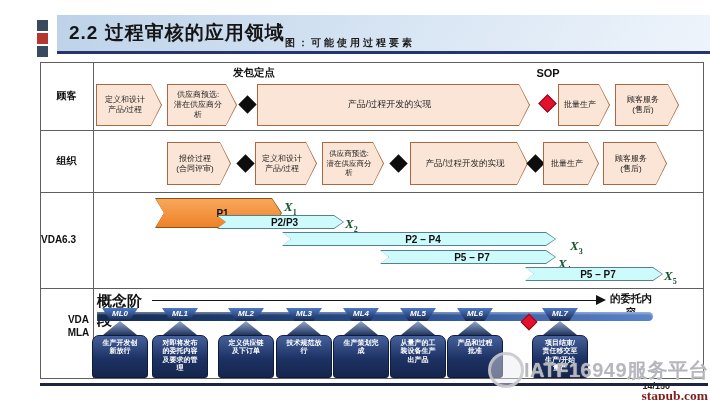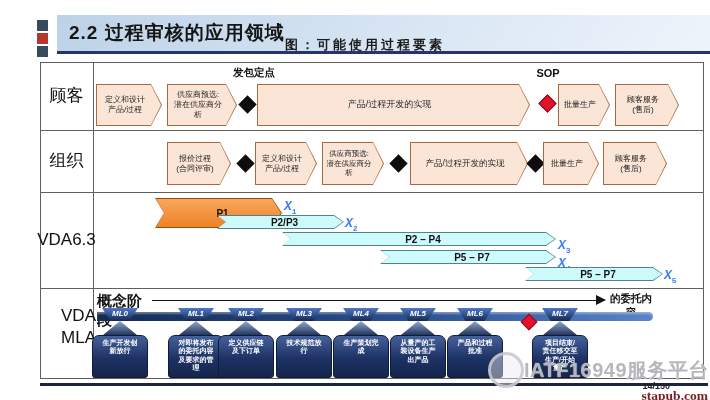--- a/index.html
+++ b/index.html
@@ -5,29 +5,29 @@
   html,body{margin:0;padding:0;background:#fff}
   *{box-sizing:border-box}
   #stage{position:relative;width:710px;height:400px;background:#fff;overflow:hidden;
          font-family:"Liberation Sans","DejaVu Sans",sans-serif;color:#111}
 
   
   .titlebar{position:absolute;left:57px;top:15px;width:653px;height:39px;
             background:linear-gradient(125deg,#bdd2e8 0%,#d9e6f4 55%,#eef4fb 100%);
             border-bottom:3px solid #26356d}
   .title{position:absolute;left:12px;top:5px;font-size:19px;font-weight:bold;letter-spacing:1px;color:#151515}
-  .subtitle{position:absolute;left:228px;top:21px;font-size:13px;font-weight:bold;letter-spacing:3px;color:#1b1b1b}
+  .subtitle{position:absolute;left:228px;top:21px;font-size:10px;font-weight:bold;letter-spacing:3px;color:#1b1b1b}
   .sq{position:absolute;width:11px;height:11px}
 
   
   .frame{position:absolute;border:1.5px solid #5f5f5f}
   .hline{position:absolute;border-top:1.5px solid #5f5f5f}
   .vline{position:absolute;border-left:1.5px solid #5f5f5f}
   .rlabel{position:absolute;display:flex;align-items:center;justify-content:center;
-          font-weight:normal;font-size:17px;white-space:pre-line;text-align:center;line-height:1.25}
+          font-weight:bold;font-size:10px;white-space:pre-line;text-align:center;line-height:1.25}
 
   
   .arr{position:absolute}
   .arr .shp{position:absolute;inset:0;background:#a9683f;
             clip-path:polygon(0 0,calc(100% - 11px) 0,100% 50%,calc(100% - 11px) 100%,0 100%)}
   .arr .fil{position:absolute;inset:1px;background:#fbe5d6;
             clip-path:polygon(0 0,calc(100% - 10px) 0,100% 50%,calc(100% - 10px) 100%,0 100%)}
   .arr .txt{position:absolute;inset:0;padding:2px 12px 2px 4px;display:flex;align-items:center;
             justify-content:center;text-align:center;font-size:8px;line-height:1.25;
             white-space:pre-line;color:#222}
@@ -43,22 +43,22 @@
   
   .rib{position:absolute}
   .rib .shp{position:absolute;inset:0;background:#56808f;
             clip-path:polygon(0 0,calc(100% - 10px) 0,100% 50%,calc(100% - 10px) 100%,0 100%,9px 50%)}
   .rib .fil{position:absolute;inset:1px;background:#cdfbfb;
             clip-path:polygon(0 0,calc(100% - 9px) 0,100% 50%,calc(100% - 9px) 100%,0 100%,8px 50%)}
   .rib.orange .shp{background:#8a5512}
   .rib.orange .fil{background:linear-gradient(180deg,#f9a75c,#ee8227)}
   .rib .txt{position:absolute;inset:0;display:flex;align-items:center;justify-content:center;
             padding-left:8px;font-size:10px;font-weight:bold;color:#101010}
-  .xmark{position:absolute;color:#3b82f6;font-weight:bold;font-style:italic;font-size:13px;
-         font-family:Liberation Mono, monospace;line-height:1}
+  .xmark{position:absolute;color:#14532d;font-weight:bold;font-style:italic;font-size:13px;
+         font-family:Liberation Serif, serif;line-height:1}
   .xmark sub{font-size:8px;font-style:normal}
 
   
   .phaseline{position:absolute;border-top:1.5px solid #141414}
   .phasearrow{position:absolute;width:0;height:0;border-left:10px solid #141414;
               border-top:5px solid transparent;border-bottom:5px solid transparent}
   .bar{position:absolute;left:97px;top:312px;width:556px;height:9px;border-radius:0 5px 5px 0;
        background:linear-gradient(90deg,#132c52,#2a4f8f 55%,#5b83c8);
        box-shadow:inset 0 2px 2px rgba(255,255,255,.35)}
   .ml{position:absolute;top:306px;width:56px;height:73px}
@@ -100,21 +100,21 @@
   </div>
 
   <div class="frame" style="left:40px;top:62px;width:664px;height:317px"></div>
   <div class="vline" style="left:93px;top:62px;height:317px"></div>
   <div class="hline" style="left:40px;top:130px;width:664px"></div>
   <div class="hline" style="left:40px;top:192px;width:664px"></div>
   <div class="hline" style="left:40px;top:288px;width:664px"></div>
 
   <div class="rlabel" style="left:40px;top:62px;width:53px;height:68px">顾客</div>
   <div class="rlabel" style="left:40px;top:130px;width:53px;height:62px">组织</div>
-  <div class="rlabel" style="left:40px;top:192px;width:53px;height:96px">VDA6.3</div>
+  <div class="rlabel" style="left:32px;top:192px;width:53px;height:96px">VDA6.3</div>
   <div class="rlabel" style="left:52px;top:288px;width:53px;height:77px">VDA
 MLA</div>
 
   <div class="toplabel" style="left:222px;top:66px;width:64px;font-size:10.5px">发包定点</div>
   <div class="toplabel" style="left:530px;top:67px;width:36px;font-size:11px">SOP</div>
 
   <div class="arr" style="left:96px;top:84px;width:66px;height:42px">
     <div class="shp"></div>
       <div class="fil"></div>
     <div class="txt">定义和设计
@@ -197,21 +197,21 @@
       <div class="fil"></div>
     <div class="txt">P2/P3</div>
   </div>
   <div class="xmark" style="left:345px;top:217px"><span>X</span><sub>2</sub></div>
 
   <div class="rib" style="left:282px;top:232px;width:274px;height:14px">
     <div class="shp"></div>
       <div class="fil"></div>
     <div class="txt">P2 – P4</div>
   </div>
-  <div class="xmark" style="left:558px;top:239px"><span>X</span><sub>3</sub></div>
+  <div class="xmark" style="left:570px;top:239px"><span>X</span><sub>3</sub></div>
 
   <div class="rib" style="left:380px;top:250px;width:176px;height:14px">
     <div class="shp"></div>
       <div class="fil"></div>
     <div class="txt">P5 – P7</div>
   </div>
   <div class="xmark" style="left:558px;top:257px"><span>X</span><sub>4</sub></div>
 
   <div class="rib" style="left:525px;top:267px;width:138px;height:14px">
     <div class="shp"></div>
@@ -226,21 +226,21 @@
   <div class="toplabel" style="left:606px;top:292px;width:50px;font-size:10.5px">的委托内容</div>
 
   <div class="bar"></div>
 
   <div class="ml" style="left:92px">
     <div class="flag">ML0</div>
     <div class="fun"></div>
     <div class="box">生产开发创
 新放行</div>
   </div>
-  <div class="ml" style="left:168px">
+  <div class="ml" style="left:152px">
     <div class="flag">ML1</div>
     <div class="fun"></div>
     <div class="box">对即将发布
 的委托内容
 及要求的管
 理</div>
   </div>
   <div class="ml" style="left:218px">
     <div class="flag">ML2</div>
     <div class="fun"></div>

